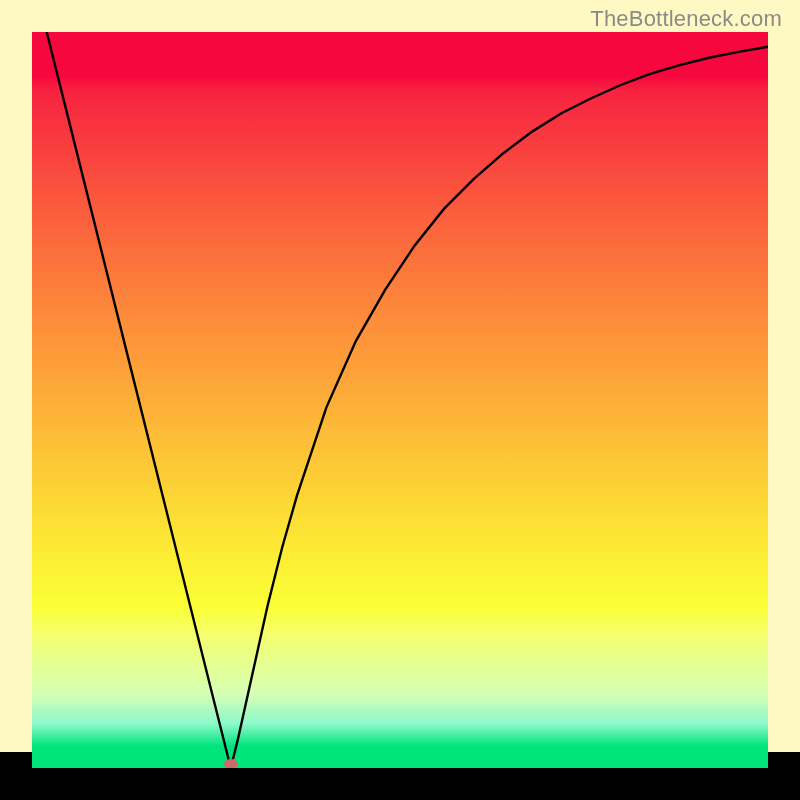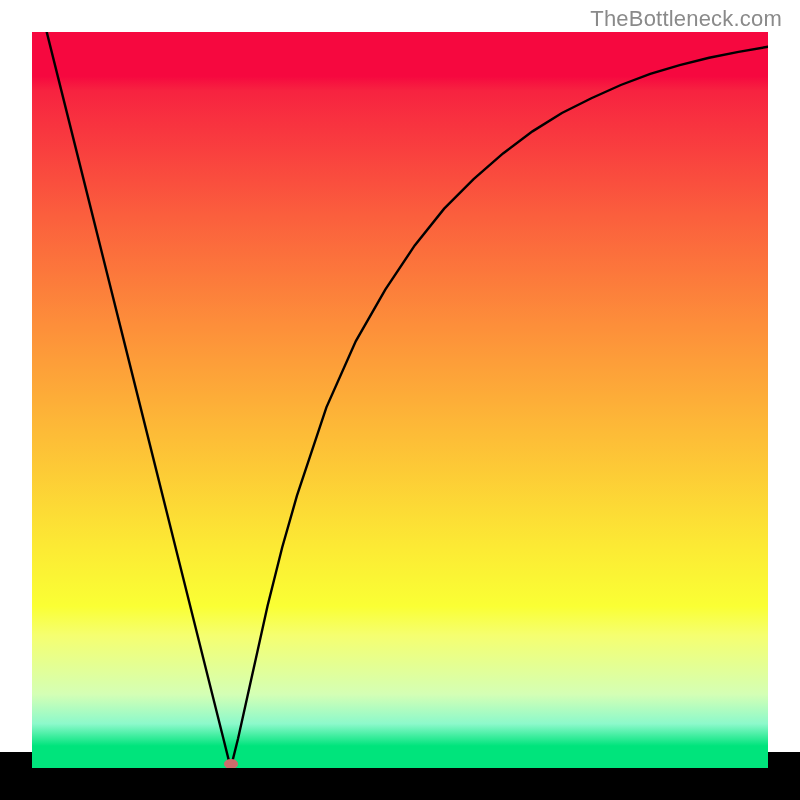--- a/index.html
+++ b/index.html
@@ -7,21 +7,21 @@
     padding: 0;
     width: 800px;
     height: 800px;
     background: #000;
     overflow: hidden;
     font-family: Arial, Helvetica, sans-serif;
   }
   .outer {
     width: 800px;
     height: 752px;
-    background: #ffffff;
+    background: #fef9c3;
     position: relative;
   }
   .plot {
     position: absolute;
     left: 32px;
     top: 32px;
     width: 736px;
     height: 736px;
     overflow: hidden;
   }

